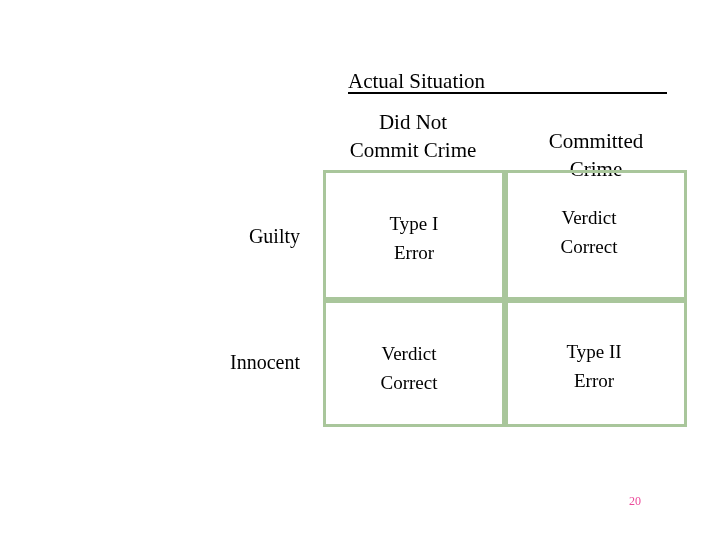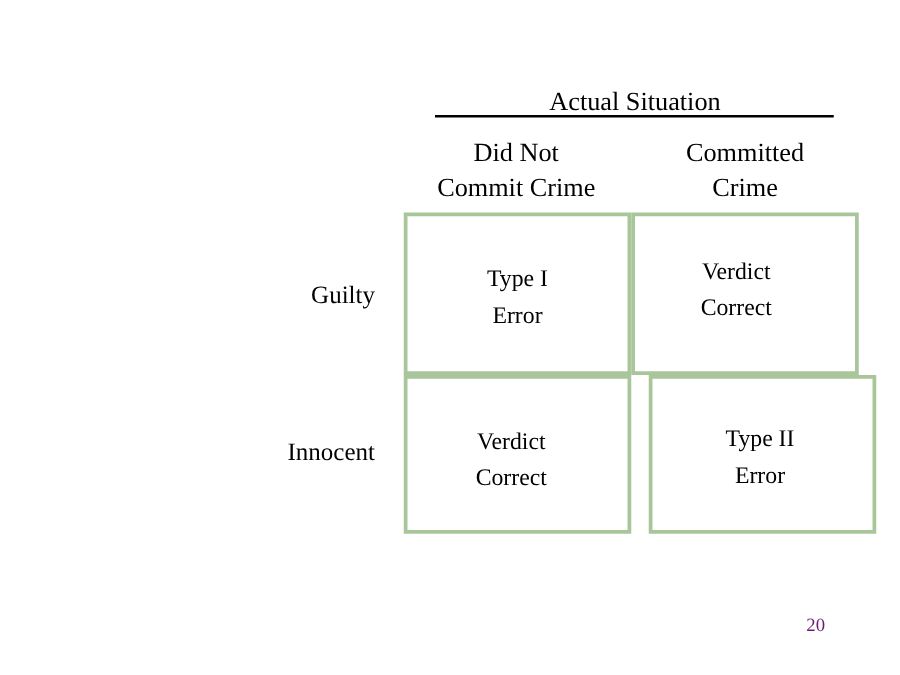--- a/index.html
+++ b/index.html
@@ -18,21 +18,21 @@
     overflow: hidden;
     background: #ffffff;
   }
 
   
   .matrix-title {
     position: absolute;
     left: 348px;
     top: 70px;
     width: 320px;
-    text-align: center;
+    text-align: left;
     font-size: 21px;
     line-height: 23px;
     white-space: nowrap;
   }
   .title-rule {
     position: absolute;
     left: 348px;
     top: 92px;
     width: 319px;
     height: 2px;
@@ -41,41 +41,41 @@
 
   
   .col-head {
     position: absolute;
     top: 108px;
     font-size: 21px;
     line-height: 28px;
     text-align: center;
   }
   .col-head-left  { left: 323px; width: 180px; text-align: center; }
-  .col-head-right { left: 505px; width: 182px; }
+  .col-head-right { left: 505px; width: 182px; margin-top: 19px; }
 
   
   .grid {
     position: absolute;
     left: 323px;
     top: 170px;
     width: 364px;
     height: 257px;
     box-sizing: border-box;
   }
   .cell {
     position: absolute;
     box-sizing: border-box;
     border: 3px solid #a9c69b;
     background: transparent;
   }
   .cell-tl { left: 0px;   top: 0px;   width: 182px; height: 130px; }
   .cell-tr { left: 182px; top: 0px;   width: 182px; height: 130px; }
   .cell-bl { left: 0px;   top: 130px; width: 182px; height: 127px; }
-  .cell-br { left: 196px; top: 130px; width: 182px; height: 127px; }
+  .cell-br { left: 182px; top: 130px; width: 182px; height: 127px; }
 
   .cell-text {
     position: absolute;
     left: 0;
     right: 0;
     text-align: center;
     font-size: 19px;
     line-height: 29px;
     white-space: pre-line;
   }
@@ -104,25 +104,25 @@
     left: 22px;
     top: 266px;
     font-size: 20px;
     line-height: 24px;
     white-space: nowrap;
   }
 
   
   .page-number {
     position: absolute;
-    left: 645px;
+    left: 629px;
     top: 494px;
-    font-size: 15px;
+    font-size: 12px;
     line-height: 14px;
-    color: #701a75;
+    color: #ec4899;
   }
 </style>
 </head>
 <body>
 
 <div id="slide">
 
   <div class="matrix-title">Actual Situation</div>
 
   <div class="title-rule"></div>

